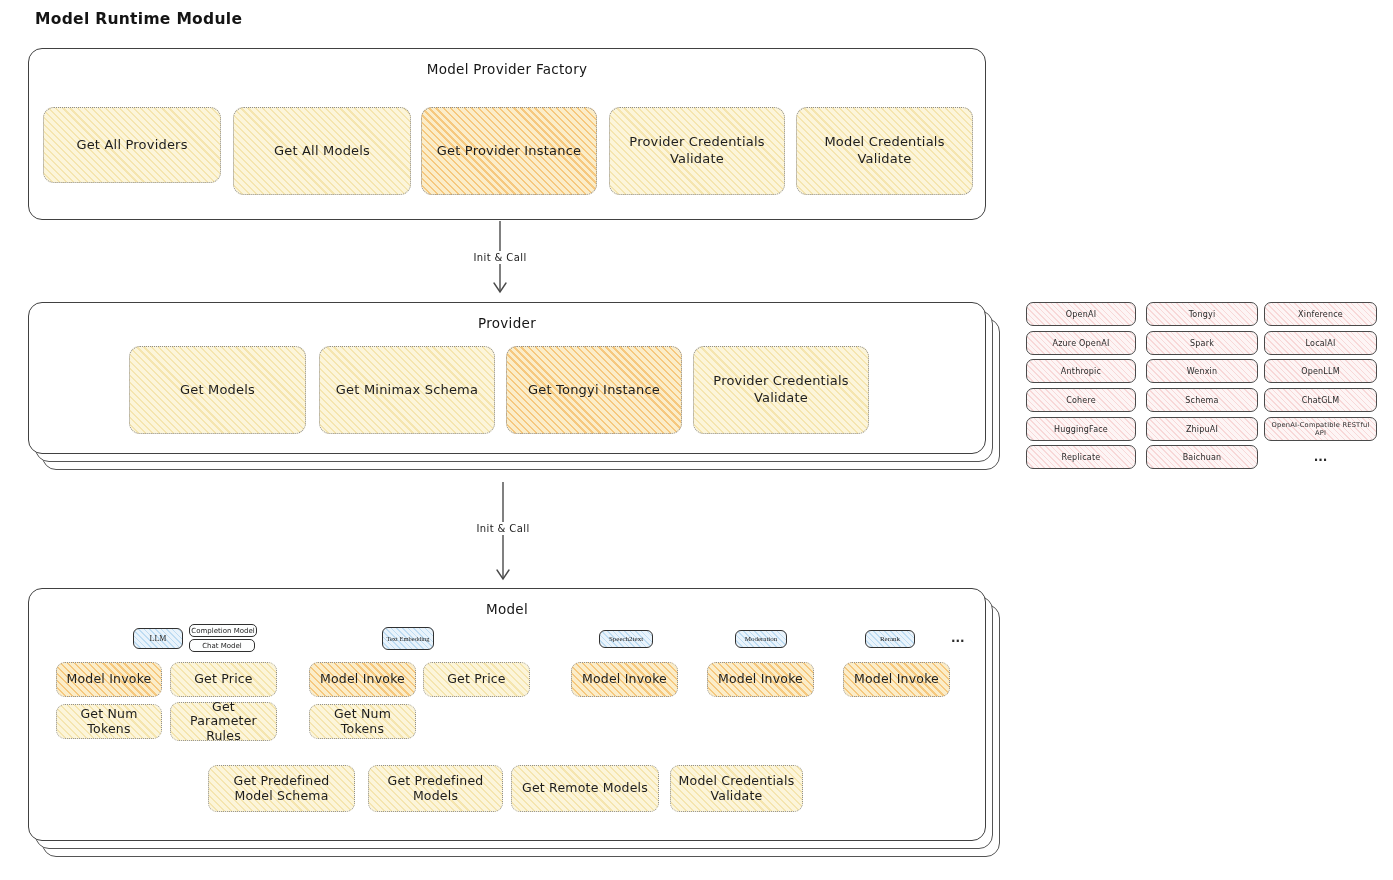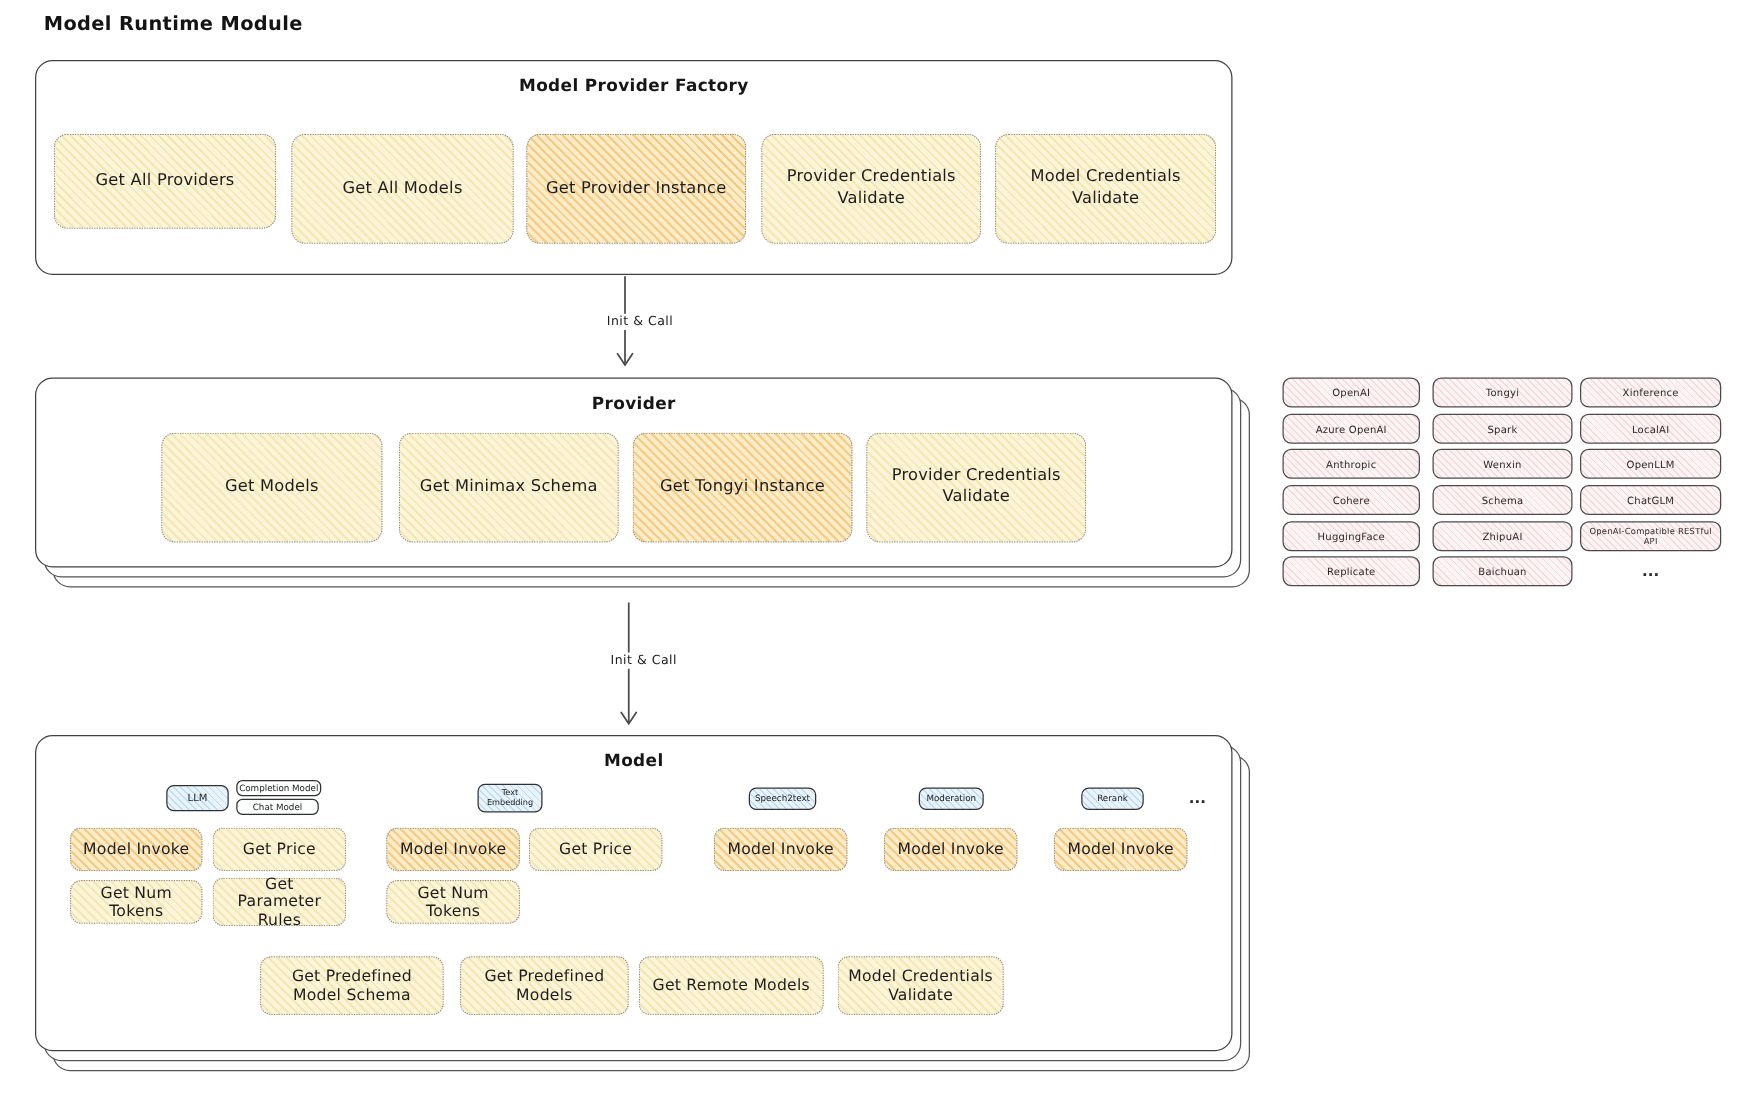--- a/index.html
+++ b/index.html
@@ -10,21 +10,21 @@
   .title{
     position:absolute;left:35px;top:10px;font-size:15.5px;font-weight:700;letter-spacing:.3px;color:#141414;
   }
   .panel{
     position:absolute;background:#ffffff;border:1.6px solid #414141;border-radius:14px;box-sizing:border-box;
   }
   .ghost{
     position:absolute;background:#ffffff;border:1.4px solid #555;border-radius:14px;box-sizing:border-box;
   }
   .panel-label{
-    position:absolute;left:0;right:0;top:12px;text-align:center;font-size:13.5px;color:#161616;letter-spacing:.3px;font-weight:bold;
+    position:absolute;left:0;right:0;top:12px;text-align:center;font-size:13.5px;color:#161616;letter-spacing:.3px;
   }
   .method{
     position:absolute;box-sizing:border-box;border:1.5px dotted #8d8d8d;border-radius:11px;
     display:flex;align-items:center;justify-content:center;text-align:center;
     font-size:13px;line-height:1.3;padding:0 12px;color:#1d1d1d;letter-spacing:.2px;
   }
   .chip{
     position:absolute;box-sizing:border-box;border:1.4px dotted #909090;border-radius:9px;
     display:flex;align-items:center;justify-content:center;text-align:center;
     font-size:12.5px;line-height:1.15;padding:0 6px;color:#1d1d1d;letter-spacing:.2px;
@@ -44,34 +44,35 @@
   .prov-wide{font-size:6.7px;}
   .prov-more{
     position:absolute;display:flex;align-items:center;justify-content:center;
     font-size:12px;font-weight:700;color:#2a2a2a;
   }
   .type-badge{
     position:absolute;box-sizing:border-box;border:1.3px solid #303030;border-radius:6px;
     display:flex;align-items:center;justify-content:center;text-align:center;
     font-size:7px;line-height:1.15;color:#222;padding:1px 2px;
     background:repeating-linear-gradient(45deg,#bedcf2 0,#bedcf2 1px,#e9f3fb 1px,#e9f3fb 4px);
+    font-family:Liberation Serif, serif;
   }
   .sub-badge{
     position:absolute;box-sizing:border-box;border:1.2px solid #303030;border-radius:5px;
     display:flex;align-items:center;justify-content:center;
     font-size:7px;color:#222;background:#fdfefe;
   }
   .model-more{
     position:absolute;font-size:12px;font-weight:700;color:#2a2a2a;
   }
   .arrow-svg{position:absolute;}
   .arrow-svg line,.arrow-svg polyline{stroke:#4a4a4a;stroke-width:1.4;fill:none;stroke-linecap:round;}
   .arrow-label{
     position:absolute;transform:translateX(-50%);background:#ffffff;
-    font-size:10px;color:#202020;padding:1px 4px;letter-spacing:.4px;white-space:nowrap;margin-left:12px;
+    font-size:10px;color:#202020;padding:1px 4px;letter-spacing:.4px;white-space:nowrap;
   }
 </style>
 </head>
 <body>
 
 <div class="canvas">
 
   <div class="title">Model Runtime Module</div>
 
   <div class="panel" style="left:28px;top:48px;width:958px;height:172px">

